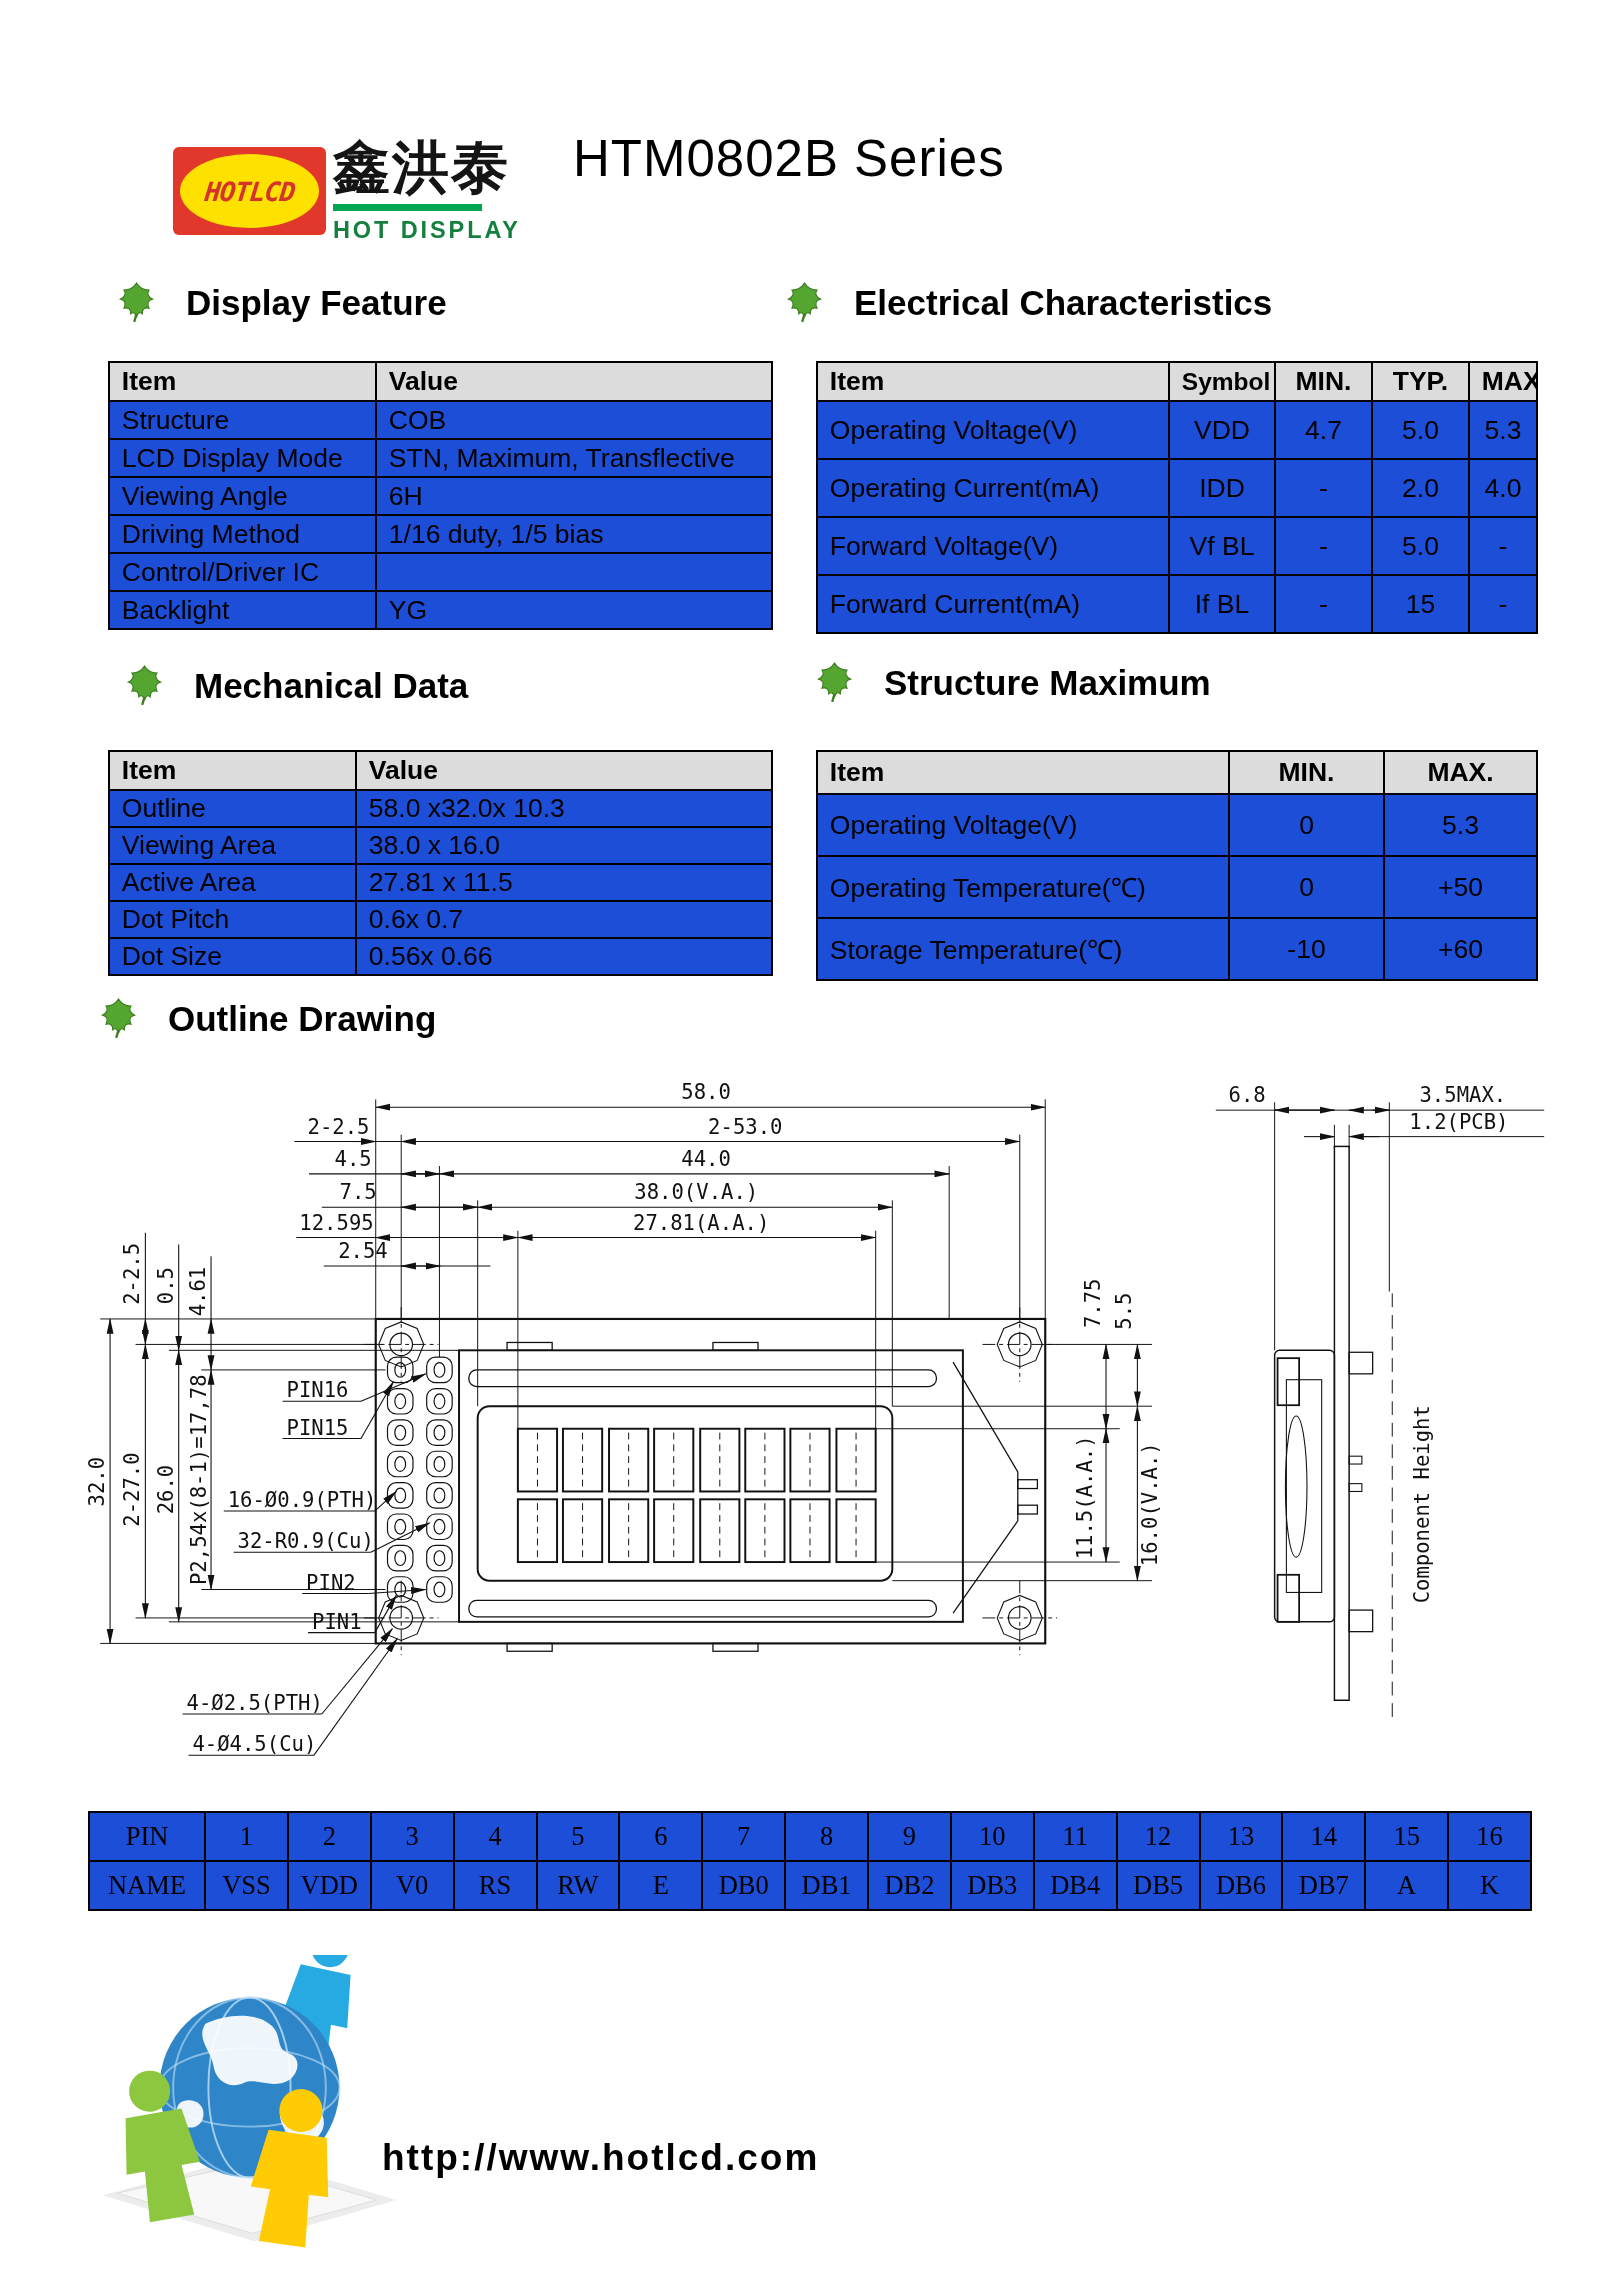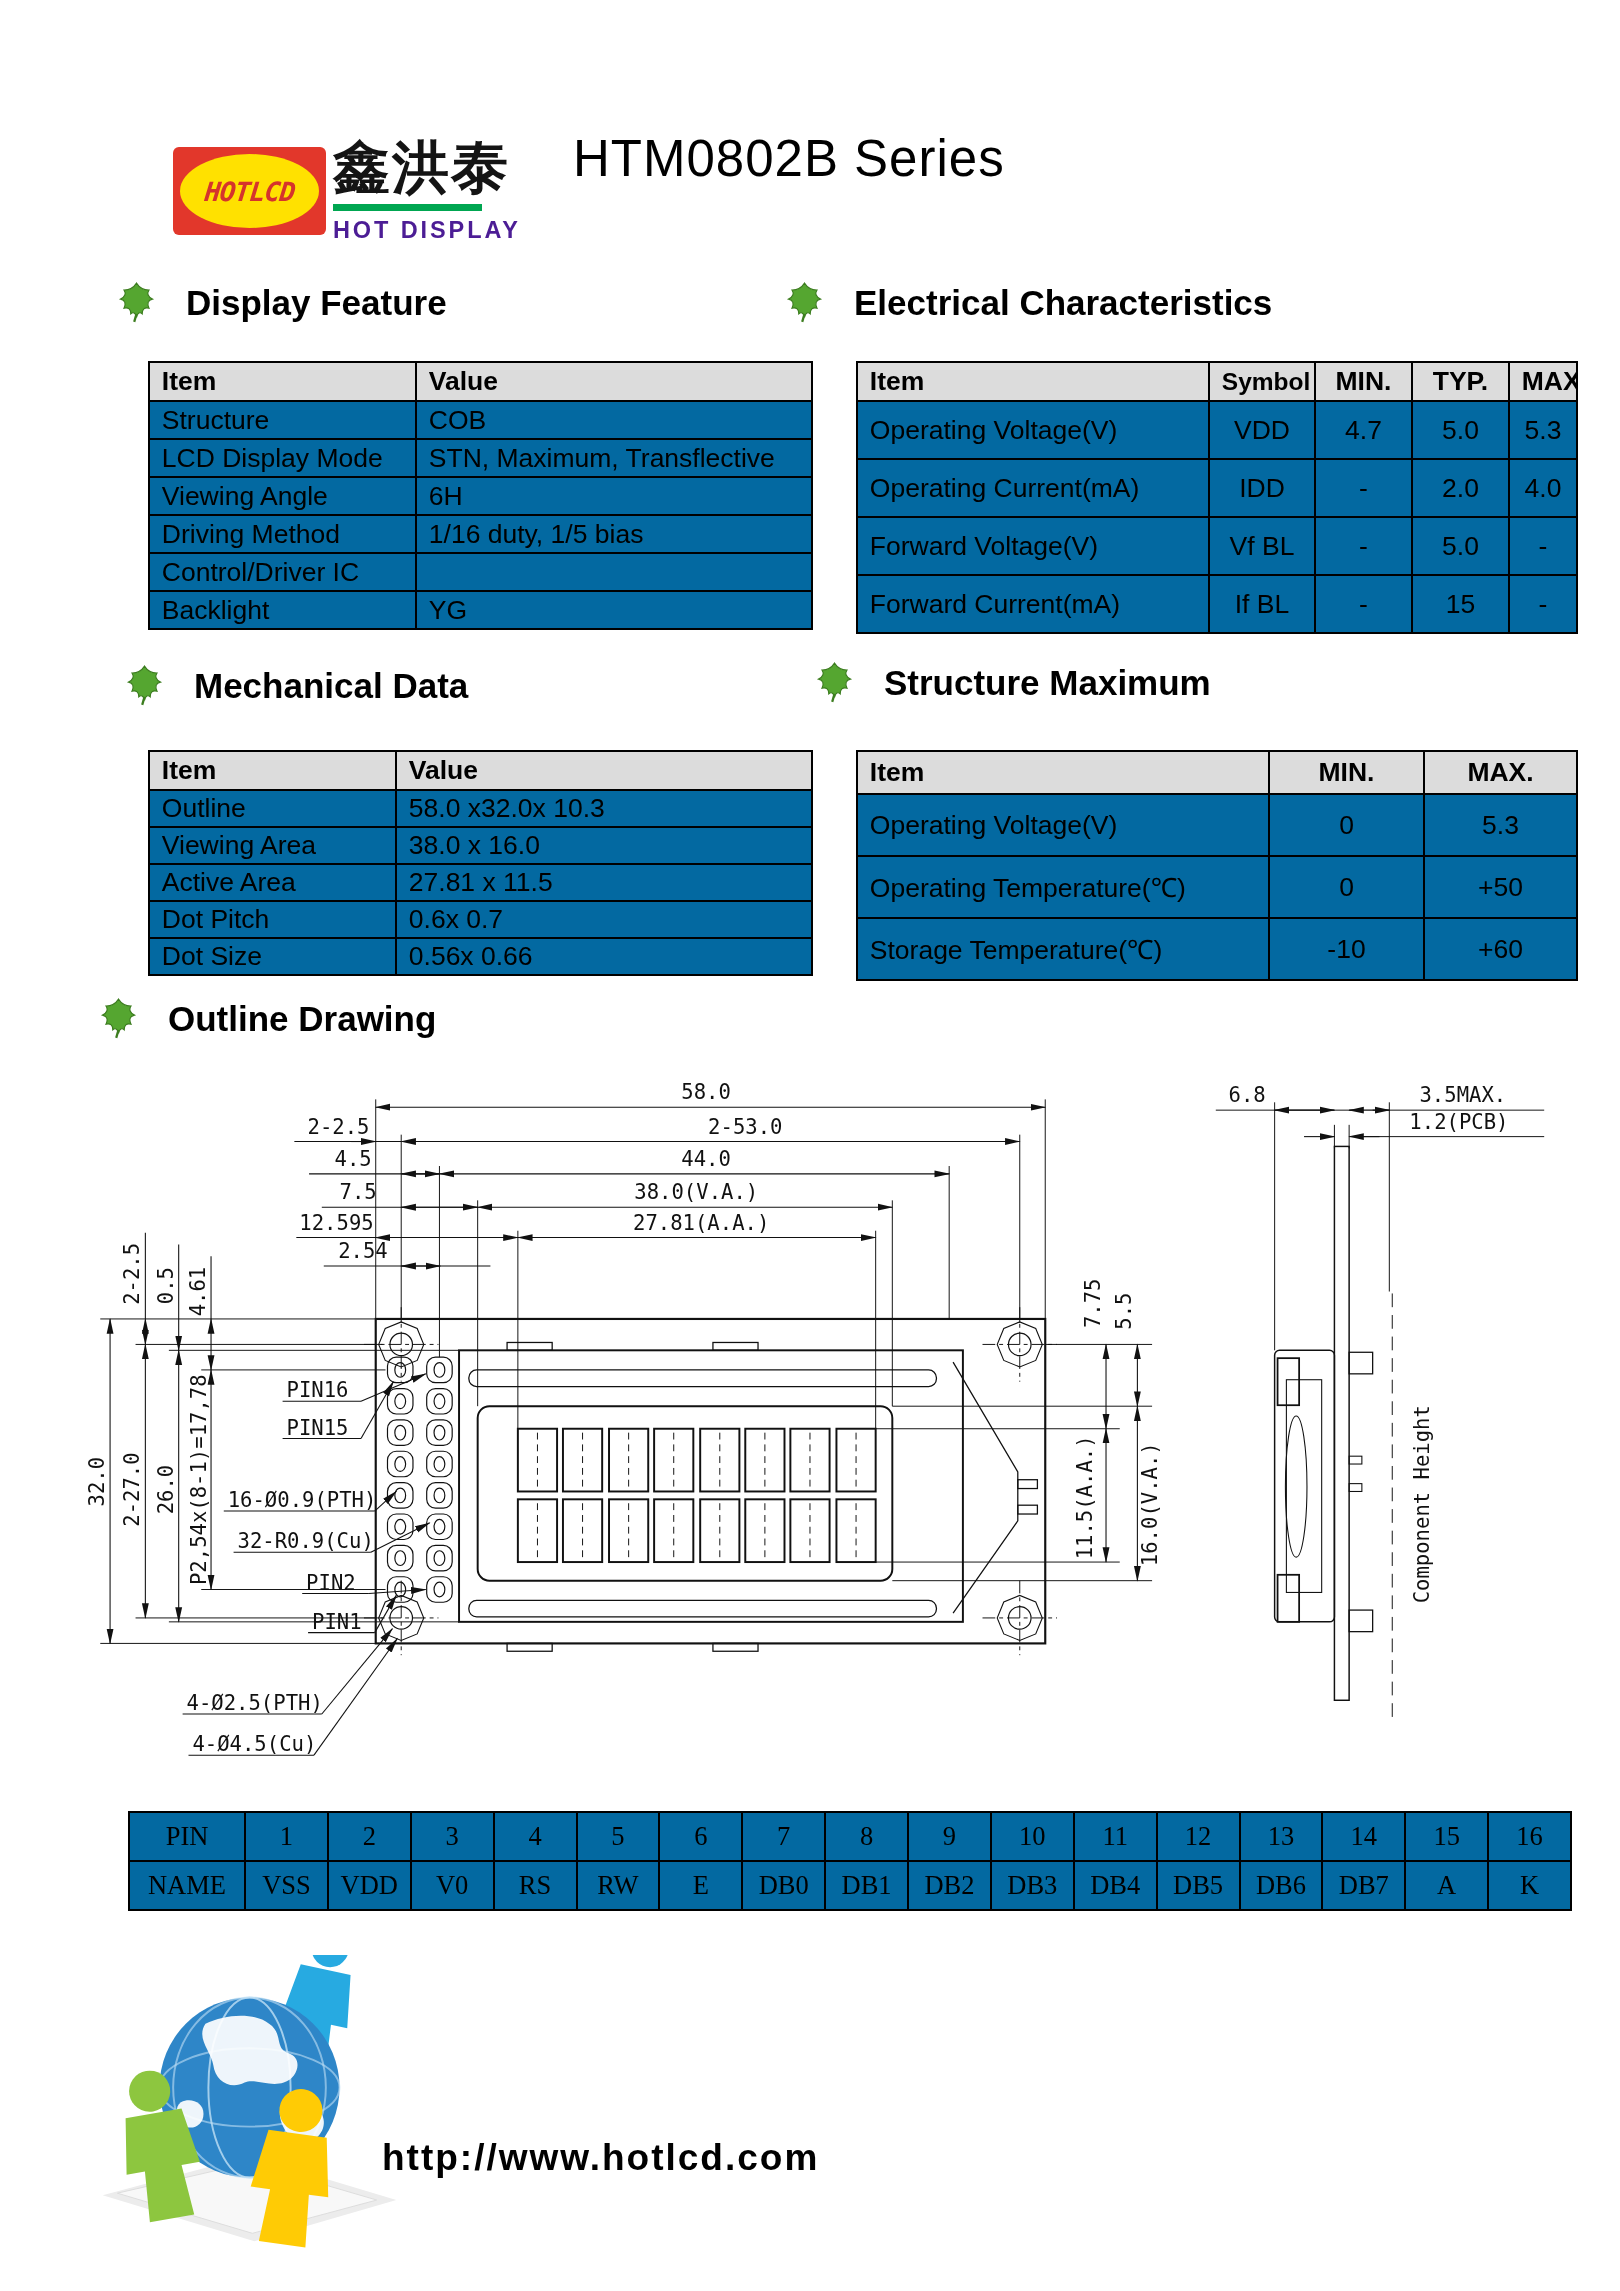--- a/index.html
+++ b/index.html
@@ -4,27 +4,27 @@
 <style>
   html,body{margin:0;padding:0;background:#fff;}
   body{width:1620px;height:2292px;position:relative;font-family:"Liberation Sans",sans-serif;color:#000;overflow:hidden;}
   .abs{position:absolute;}
   
   .logo-box{left:173px;top:147px;width:153px;height:88px;background:#e2372b;border-radius:5.9px;display:flex;align-items:center;justify-content:center;}
   .logo-ellipse{width:139px;height:74px;background:#ffe100;border-radius:50%;display:flex;align-items:center;justify-content:center;}
   .logo-word{font-family:"DejaVu Sans Mono",monospace;font-weight:bold;font-style:italic;font-size:26.5px;color:#d5342c;letter-spacing:-1px;transform:skewX(-6deg);}
   .logo-cjk{left:333px;top:139px;font-size:57px;font-weight:bold;color:#141414;letter-spacing:2px;line-height:1;font-family:"DejaVu Sans",sans-serif;}
   .logo-bar{left:333px;top:204px;width:149px;height:6.9px;background:#00a651;}
-  .logo-sub{left:333px;top:217px;font-size:23.5px;font-weight:bold;color:#4c1d95;letter-spacing:2.9px;}
+  .logo-sub{left:333px;top:217px;font-size:23.5px;font-weight:bold;color:#15803d;letter-spacing:2.9px;}
   .doc-title{left:573px;top:129px;font-size:51px;font-weight:400;color:#000;letter-spacing:1px;}
   
   .sec{display:flex;align-items:center;gap:29px;}
   .sec h2{margin:0;font-size:35px;font-weight:bold;letter-spacing:0;}
   
-  table{border-collapse:collapse;table-layout:fixed;background:#0369a1;margin-left:40px;}
+  table{border-collapse:collapse;table-layout:fixed;background:#1d4ed8;}
   td,th{border:2px solid #000;padding:0 11.8px;font-size:26.5px;overflow:hidden;white-space:nowrap;}
   th{background:#dcdcdc;text-align:left;font-weight:bold;}
   .t-df{left:108px;top:361px;width:665px;}
   .t-df th{height:37px;} .t-df td{height:36px;}
   .t-el{left:816px;top:361px;width:722px;}
   .t-el th{height:37px;} .t-el td{height:56px;}
   .t-me{left:108px;top:750px;width:665px;}
   .t-me th{height:37px;} .t-me td{height:35px;}
   .t-ab{left:816px;top:750px;width:722px;}
   .t-ab th{height:41px;} .t-ab td{height:60px;}

